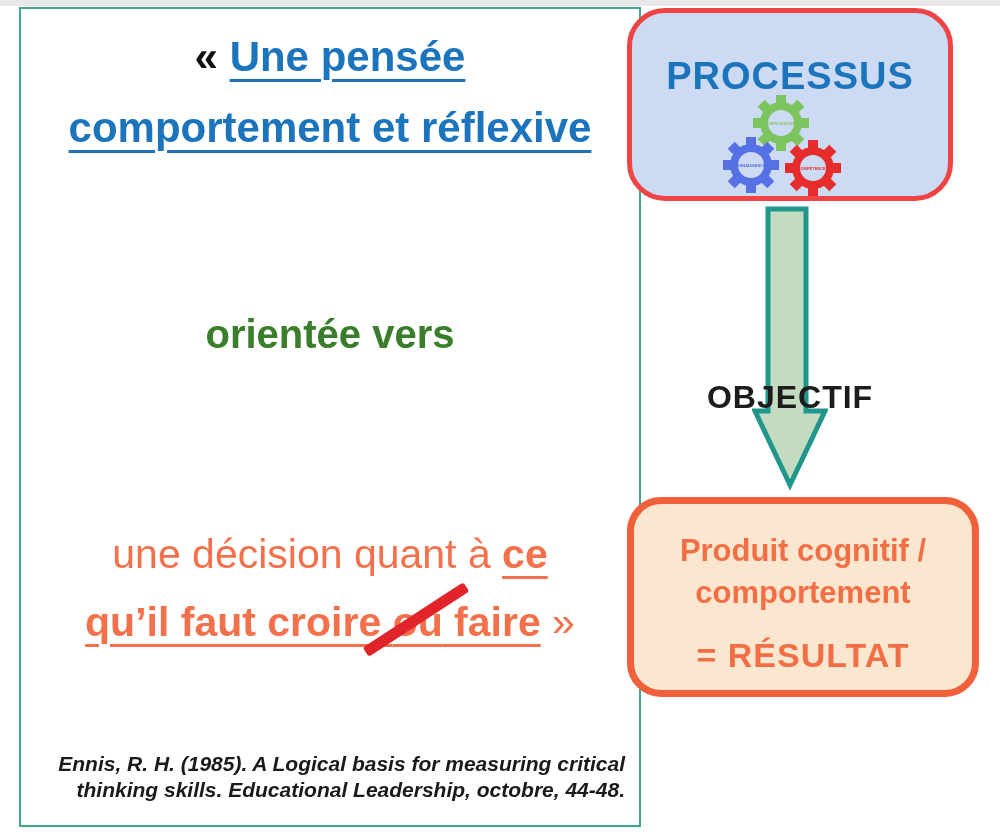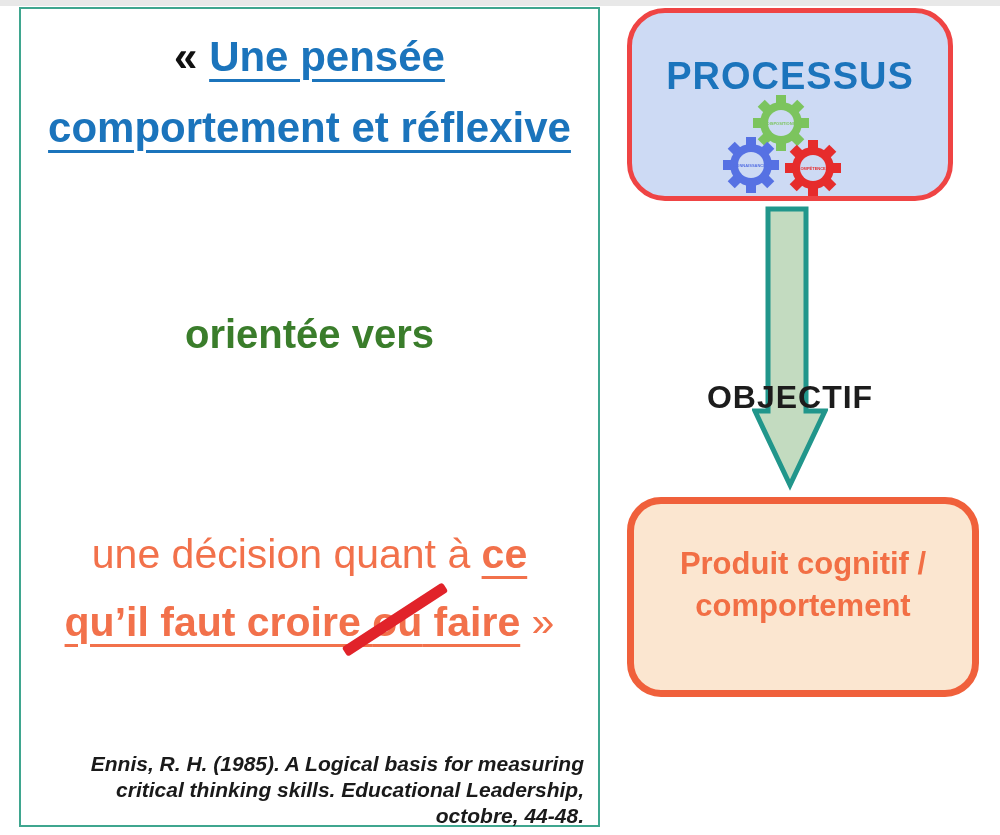--- a/index.html
+++ b/index.html
@@ -5,21 +5,21 @@
   html,body{margin:0;padding:0;background:#ffffff;}
   .screen{
     position:relative;width:1000px;height:835px;background:#ffffff;
     font-family:"Liberation Sans",sans-serif;overflow:hidden;
   }
   .top-strip{position:absolute;left:0;top:0;width:1000px;height:6px;background:#e8e8e8;}
 
   
   .quote-panel{
     position:absolute;left:19px;top:7px;width:577px;height:816px;
-    border:2px solid #3FA68F;background:#ffffff;
+    border:2px solid #3FA68F;background:#ffffff;padding-left:41px;
   }
   .qline{position:absolute;left:0;right:0;text-align:center;}
   .heading{top:12px;font-size:42px;line-height:71px;font-weight:bold;color:#1B74BC;}
   .heading .mark{color:#111111;text-decoration:none;}
   .u-blue{text-decoration:underline;text-decoration-thickness:3px;text-underline-offset:8px;}
   .connector{top:303px;font-size:40px;font-weight:bold;color:#3A7D2B;}
   .decision1{top:522px;font-size:41px;color:#F2714B;font-weight:normal;}
   .decision2{top:590px;font-size:41px;color:#F2714B;font-weight:bold;}
   .u-orange{text-decoration:underline;text-decoration-thickness:3px;text-underline-offset:8px;}
   .emph{font-weight:bold;}
@@ -52,21 +52,21 @@
     position:absolute;left:640px;top:344px;width:300px;text-align:center;
     font-size:32px;font-weight:bold;color:#1c1c1c;letter-spacing:1px;z-index:2;margin-top:35px;
   }
 
   .result-box{
     position:absolute;left:627px;top:497px;width:338px;height:186px;
     border:7px solid #F0603B;border-radius:34px;background:#FBE6D0;
     text-align:center;color:#F26F45;
   }
   .result-line{font-size:31px;font-weight:bold;line-height:42px;}
-  .result-line.first{margin-top:39px;}
+  .result-line.first{margin-top:26px;}
   .result-equals{font-size:34px;font-weight:bold;margin-top:22px;letter-spacing:1px;}
 </style>
 </head>
 <body>
 
 <div class="screen">
   <div class="top-strip"></div>
 
   <div class="quote-panel">
     <div class="qline heading">
@@ -133,14 +133,15 @@
   </div>
 
   <svg class="arrow-svg" width="76" height="286" viewBox="0 0 76 286">
     <path d="M16,4 H54 V206 H73 L38,280 L3,206 H16 Z" fill="#C3DBC0" stroke="#21968B" stroke-width="5" stroke-linejoin="miter"></path>
   </svg>
   <div class="objectif-label">OBJECTIF</div>
 
   <div class="result-box">
     <div class="result-line first">Produit cognitif /</div>
     <div class="result-line">comportement</div>
+    <div class="result-equals">= RÉSULTAT</div>
   </div>
 </div>
 
 </body></html>

